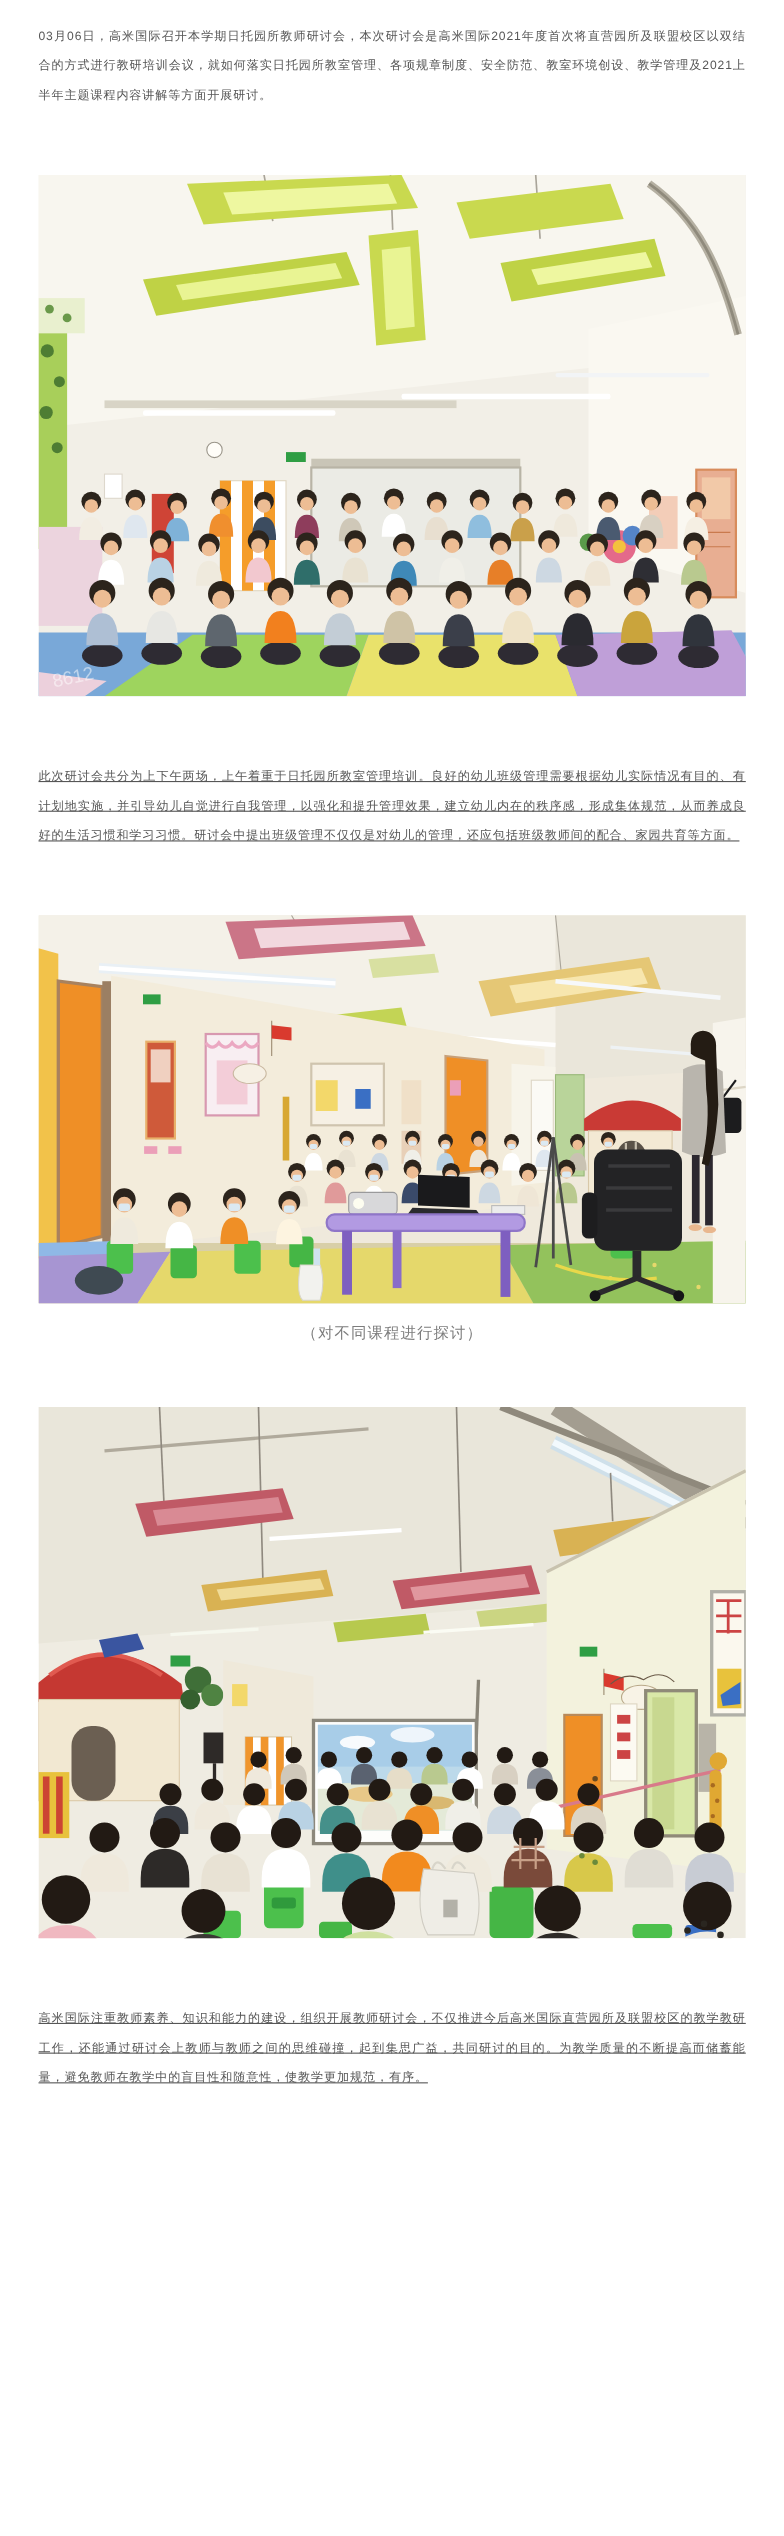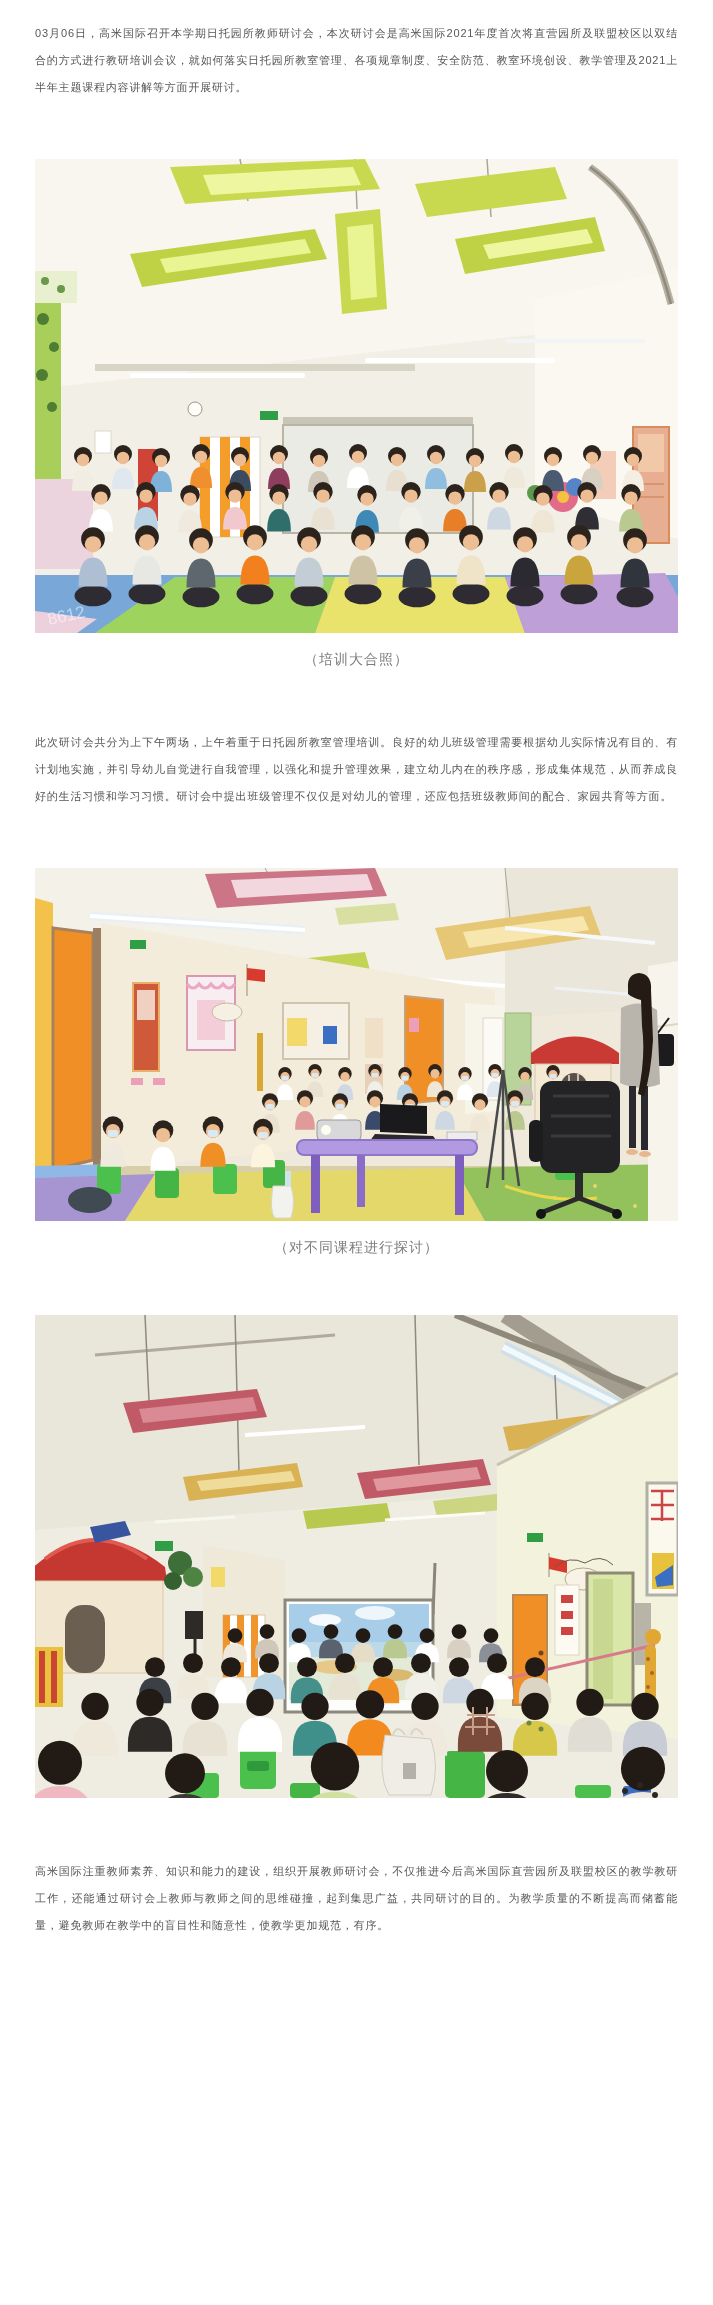--- a/index.html
+++ b/index.html
@@ -2,21 +2,21 @@
 <html><head>
 <meta charset="utf-8">
 <style>
   html, body { margin:0; padding:0; background:#ffffff; }
   body { width:713px; font-family:"Liberation Sans","DejaVu Sans",sans-serif; }
   .article { padding:20px 35px 27px 35px; }
   .para {
     margin:0; font-size:11px; line-height:27px; color:#565656;
     text-align:justify; letter-spacing:0.8px; word-break:break-all;
   }
-  .para.mt { margin-top:60px; }
+  .para.mt { margin-top:60px;text-decoration:underline; }
   figure { margin:58px 0 0 0; }
   .photo { display:block; width:643px; height:auto; }
   figcaption {
     margin-top:16px; font-size:14px; line-height:20px; color:#7d7d7d;
     text-align:center; letter-spacing:1px;
   }
 </style>
 </head>
 <body>
 
@@ -160,21 +160,20 @@
           <use href="#gpf1" transform="translate(328,382) scale(1.32)" color="#cfc3a6"></use>
         <use href="#gpf1" transform="translate(382,385) scale(1.32)" color="#3b3f4a"></use>
           <use href="#gpf1" transform="translate(436,382) scale(1.32)" color="#efe3c8"></use>
         <use href="#gpf1" transform="translate(490,384) scale(1.32)" color="#2a2a30"></use>
           <use href="#gpf1" transform="translate(544,382) scale(1.32)" color="#caa43c"></use>
         <use href="#gpf1" transform="translate(600,385) scale(1.32)" color="#30343c"></use>
       </g>
 
       <text x="14" y="466" font-size="17" fill="#ffffff" opacity="0.5" transform="rotate(-12 14 466)">8612</text>
     </svg>
-    <figcaption>（培训大合照）</figcaption>
   </figure>
 
   <p class="para mt">此次研讨会共分为上下午两场，上午着重于日托园所教室管理培训。良好的幼儿班级管理需要根据幼儿实际情况有目的、有计划地实施，并引导幼儿自觉进行自我管理，以强化和提升管理效果，建立幼儿内在的秩序感，形成集体规范，从而养成良好的生活习惯和学习习惯。研讨会中提出班级管理不仅仅是对幼儿的管理，还应包括班级教师间的配合、家园共育等方面。</p>
 
   <figure>
     <svg class="photo" viewBox="0 0 643 353" xmlns="http://www.w3.org/2000/svg">
       <defs>
         <g id="gp2">
           <circle cx="0" cy="-3" r="9" fill="#2c241c"></circle>
           <circle cx="0" cy="1" r="6.2" fill="#edbd94"></circle>

